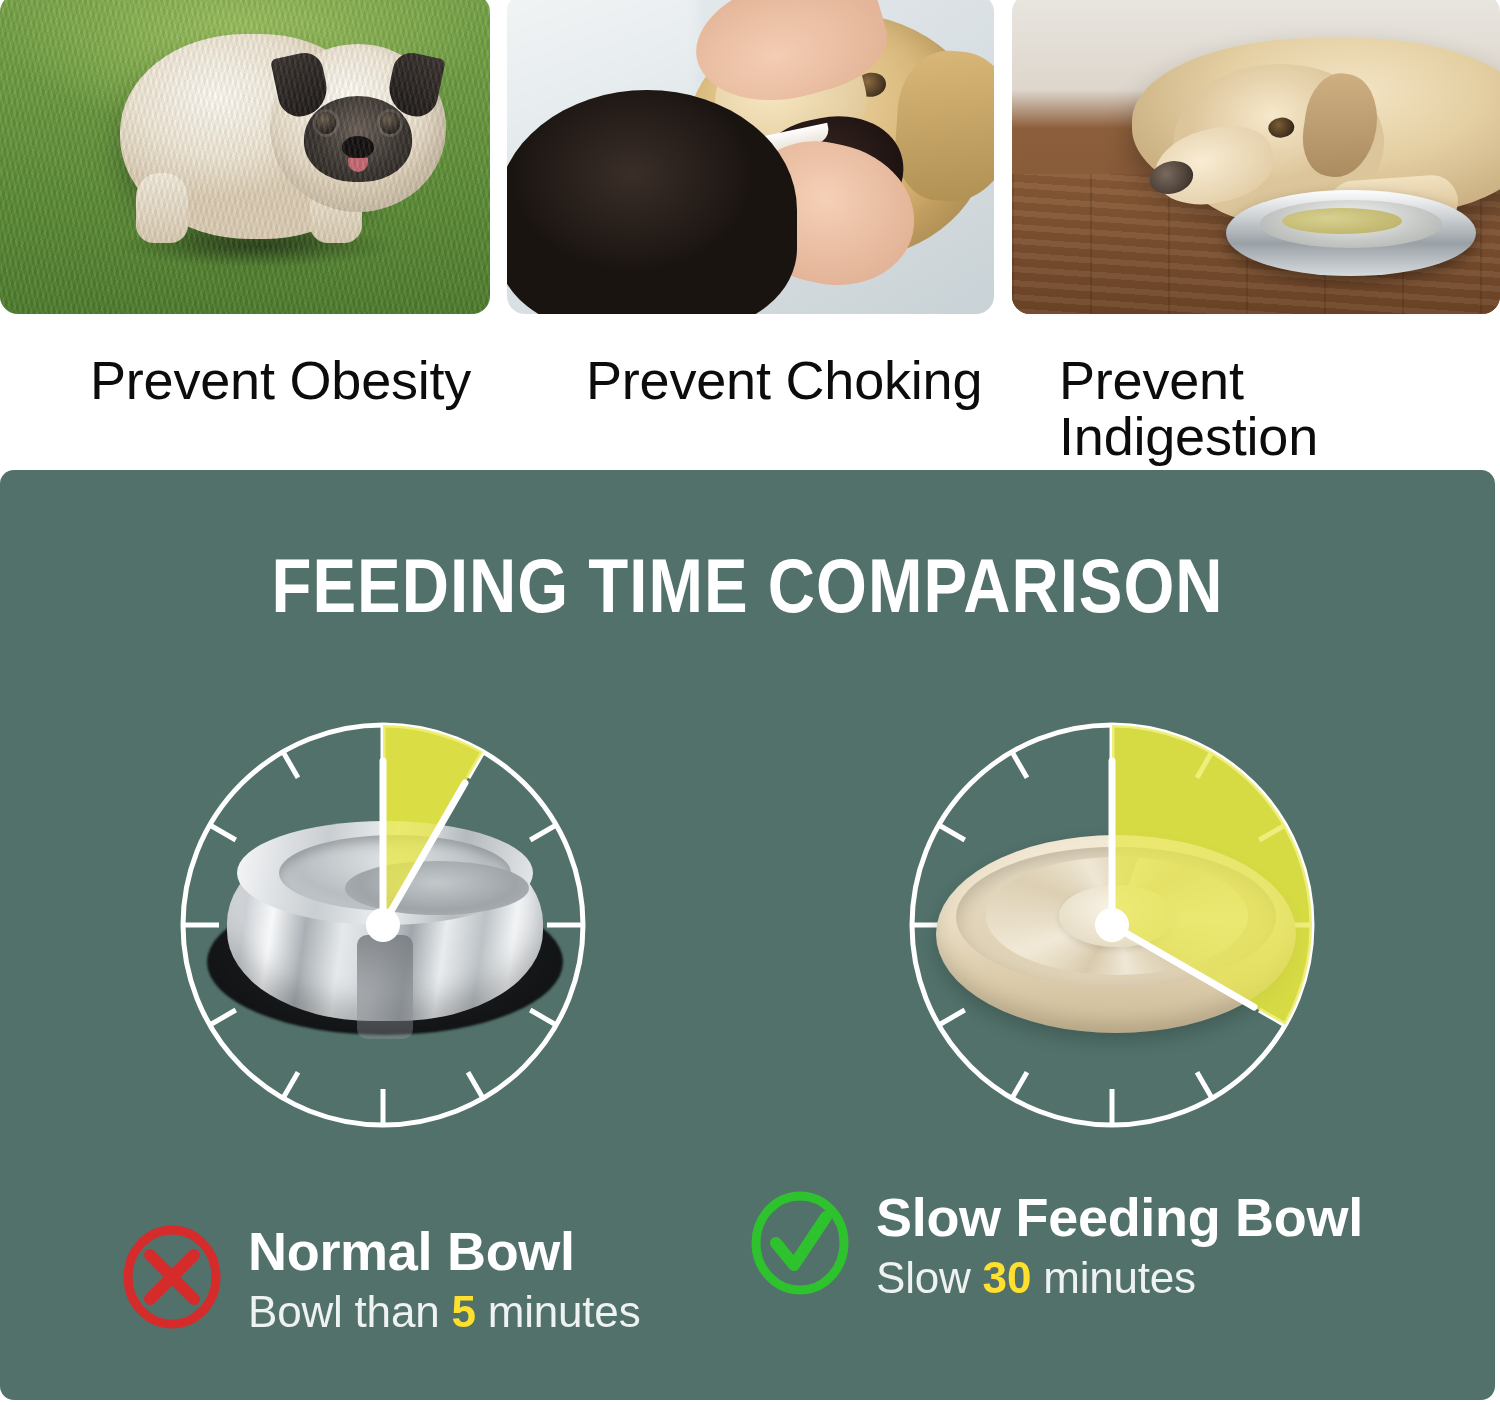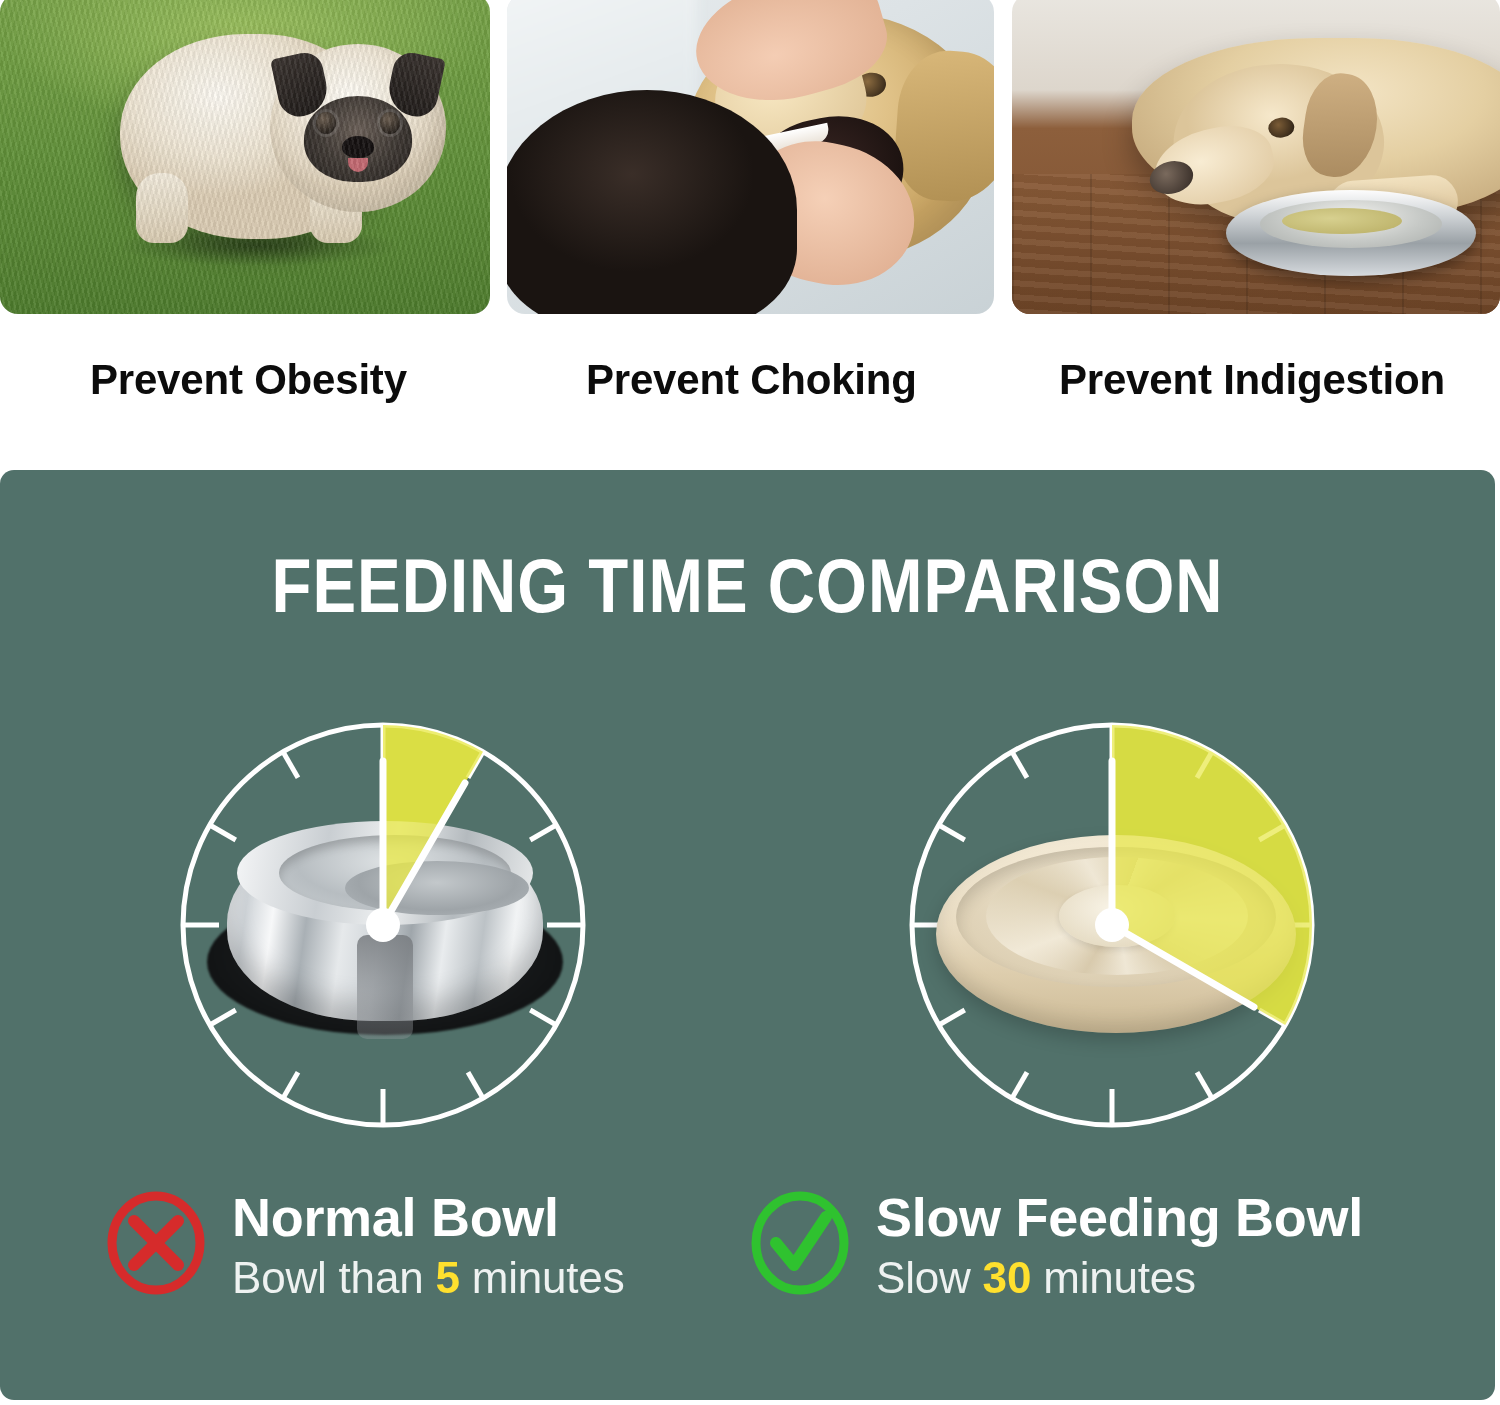--- a/index.html
+++ b/index.html
@@ -160,21 +160,21 @@
     background:radial-gradient(ellipse at 50% 35%, #f2f2ef 0%, #c6c9c6 55%, #a8aca9 100%);
   }
   .steel-bowl .food{
     position:absolute;left:56px;top:18px;width:120px;height:26px;border-radius:50%;
     background:radial-gradient(ellipse at 40% 40%, #d7d08f, #b8ad63);
   }
 
   
   .caption{
     position:absolute;top:352px;height:56px;
-    font-size:42px;color:#0c0c0c;font-weight:700;letter-spacing:-.2px;
+    font-size:54px;color:#0c0c0c;font-weight:400;letter-spacing:-.2px;
     line-height:56px;
   }
   #caption-1{left:90px;}
   #caption-2{left:586px;}
   #caption-3{left:1059px;}
 
   
   .panel{
     position:absolute;left:0;top:470px;width:1495px;height:930px;
     background:#51716a;
@@ -267,21 +267,21 @@
   }
   #bowl-slow .maze::after{
     content:"";position:absolute;left:28%;top:24%;width:44%;height:52%;
     border-radius:50%;
     background:radial-gradient(ellipse at 45% 38%, #f8f3e6 0%, #e6dcc4 70%);
     box-shadow:0 3px 6px rgba(0,0,0,.10);
   }
 
   
   .result{position:absolute;top:715px;height:130px;}
-  #result-left{left:104px;width:620px;}
+  #result-left{left:120px;width:620px;margin-top:34px;}
   #result-right{left:748px;width:740px;}
   .result .mark{position:absolute;left:0;top:6px;width:104px;height:104px;}
   .result .texts{position:absolute;left:128px;top:0;}
   .result .bowl-name{
     font-size:54px;font-weight:700;color:#ffffff;line-height:64px;letter-spacing:-.3px;
   }
   .result .time-line{
     font-size:44px;font-weight:400;color:#eef2f1;line-height:58px;letter-spacing:-.2px;
   }
   .result .time-line .hl{color:#ffe02e;font-weight:700;}

